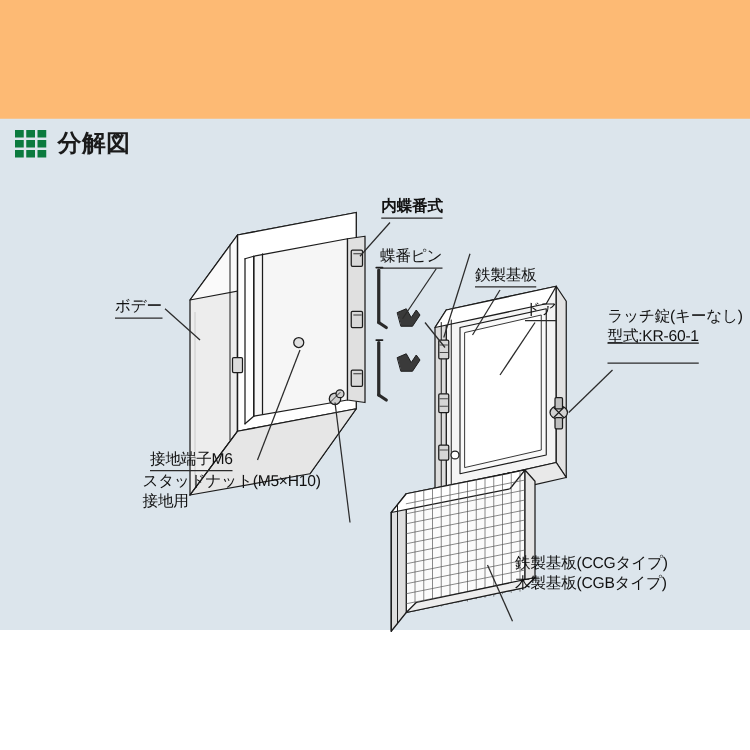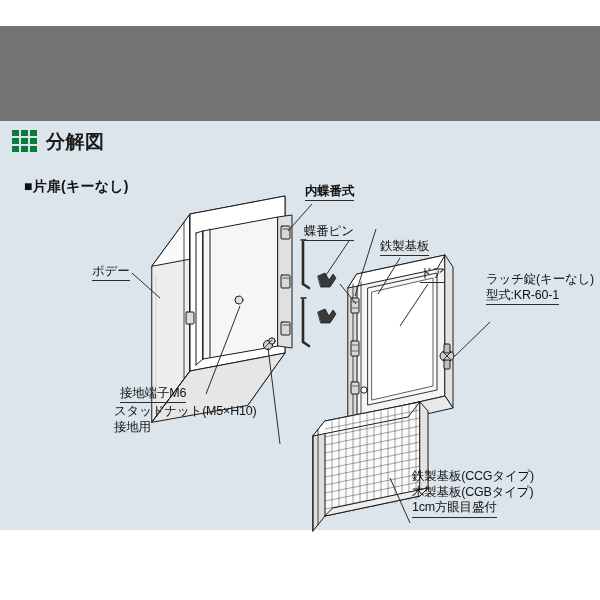--- a/index.html
+++ b/index.html
@@ -2,21 +2,21 @@
 <html lang="ja"><head>
 <meta charset="utf-8">
 <style>
   html,body{margin:0;padding:0;}
   body{
     width:600px;height:600px;
     background:#ffffff;
     font-family:"Liberation Sans","DejaVu Sans",sans-serif;
     overflow:hidden;
   }
-  #stage{position:relative;width:600px;height:424px;background:#737373;margin-top:26px;}
+  #stage{position:relative;width:600px;height:424px;background:#fdba74;}
 
   
   #panel{
     position:absolute;left:0;top:95px;width:600px;height:409px;
     background:#dce5ec;
   }
 
   
   #heading{
     position:absolute;left:12px;top:104px;
@@ -37,21 +37,21 @@
     font-size:14px;font-weight:700;color:#111;letter-spacing:.2px;
   }
 
   
   .lbl{
     position:absolute;font-size:12.5px;color:#111;
     line-height:15px;white-space:nowrap;letter-spacing:-.2px;
   }
   .lbl.ul{border-bottom:1.1px solid #2b2b2b;padding-bottom:1px;}
   .lblblk{position:absolute;font-size:12.5px;color:#111;line-height:15.5px;white-space:nowrap;letter-spacing:-.2px;}
-  .lblblk .u{border-bottom:1.1px solid #2b2b2b;display:inline-block;padding-bottom:1px;}
+  .lblblk .u{border-bottom:1.1px solid #2b2b2b;display:inline-block;padding-bottom:13px;text-decoration:underline;}
 
   
   #leaders{position:absolute;left:0;top:0;width:600px;height:600px;}
 
   
   #art{position:absolute;left:0;top:0;width:600px;height:600px;}
 </style>
 </head>
 <body>
 
@@ -254,21 +254,20 @@
         <i></i>
         <i></i>
         <i></i>
         <i></i>
         <i></i>
         <i></i>
     </span>
     <span class="htext">分解図</span>
   </div>
 
-  <div id="subheading">■片扉(キーなし)</div>
 
   <div class="lbl ul" style="left:92px;top:238px;">ボデー</div>
 
   <div class="lbl ul" style="left:305px;top:158px;font-weight:bold;">内蝶番式</div>
 
   <div class="lbl ul" style="left:304px;top:198px;">蝶番ピン</div>
 
 
   <div class="lbl ul" style="left:380px;top:213px;">鉄製基板</div>
 
@@ -282,16 +281,15 @@
   <div class="lbl ul" style="left:120px;top:360px;">接地端子M6</div>
 
   <div class="lblblk" style="left:114px;top:378px;">
     <span>スタッドナット(M5×H10)</span><br>
     <span>接地用</span>
   </div>
 
   <div class="lblblk" style="left:412px;top:443px;">
     <span>鉄製基板(CCGタイプ)</span><br>
     <span>木製基板(CGBタイプ)</span><br>
-    <span class="u">1cm方眼目盛付</span>
   </div>
 
 </div>
 
 </body></html>

